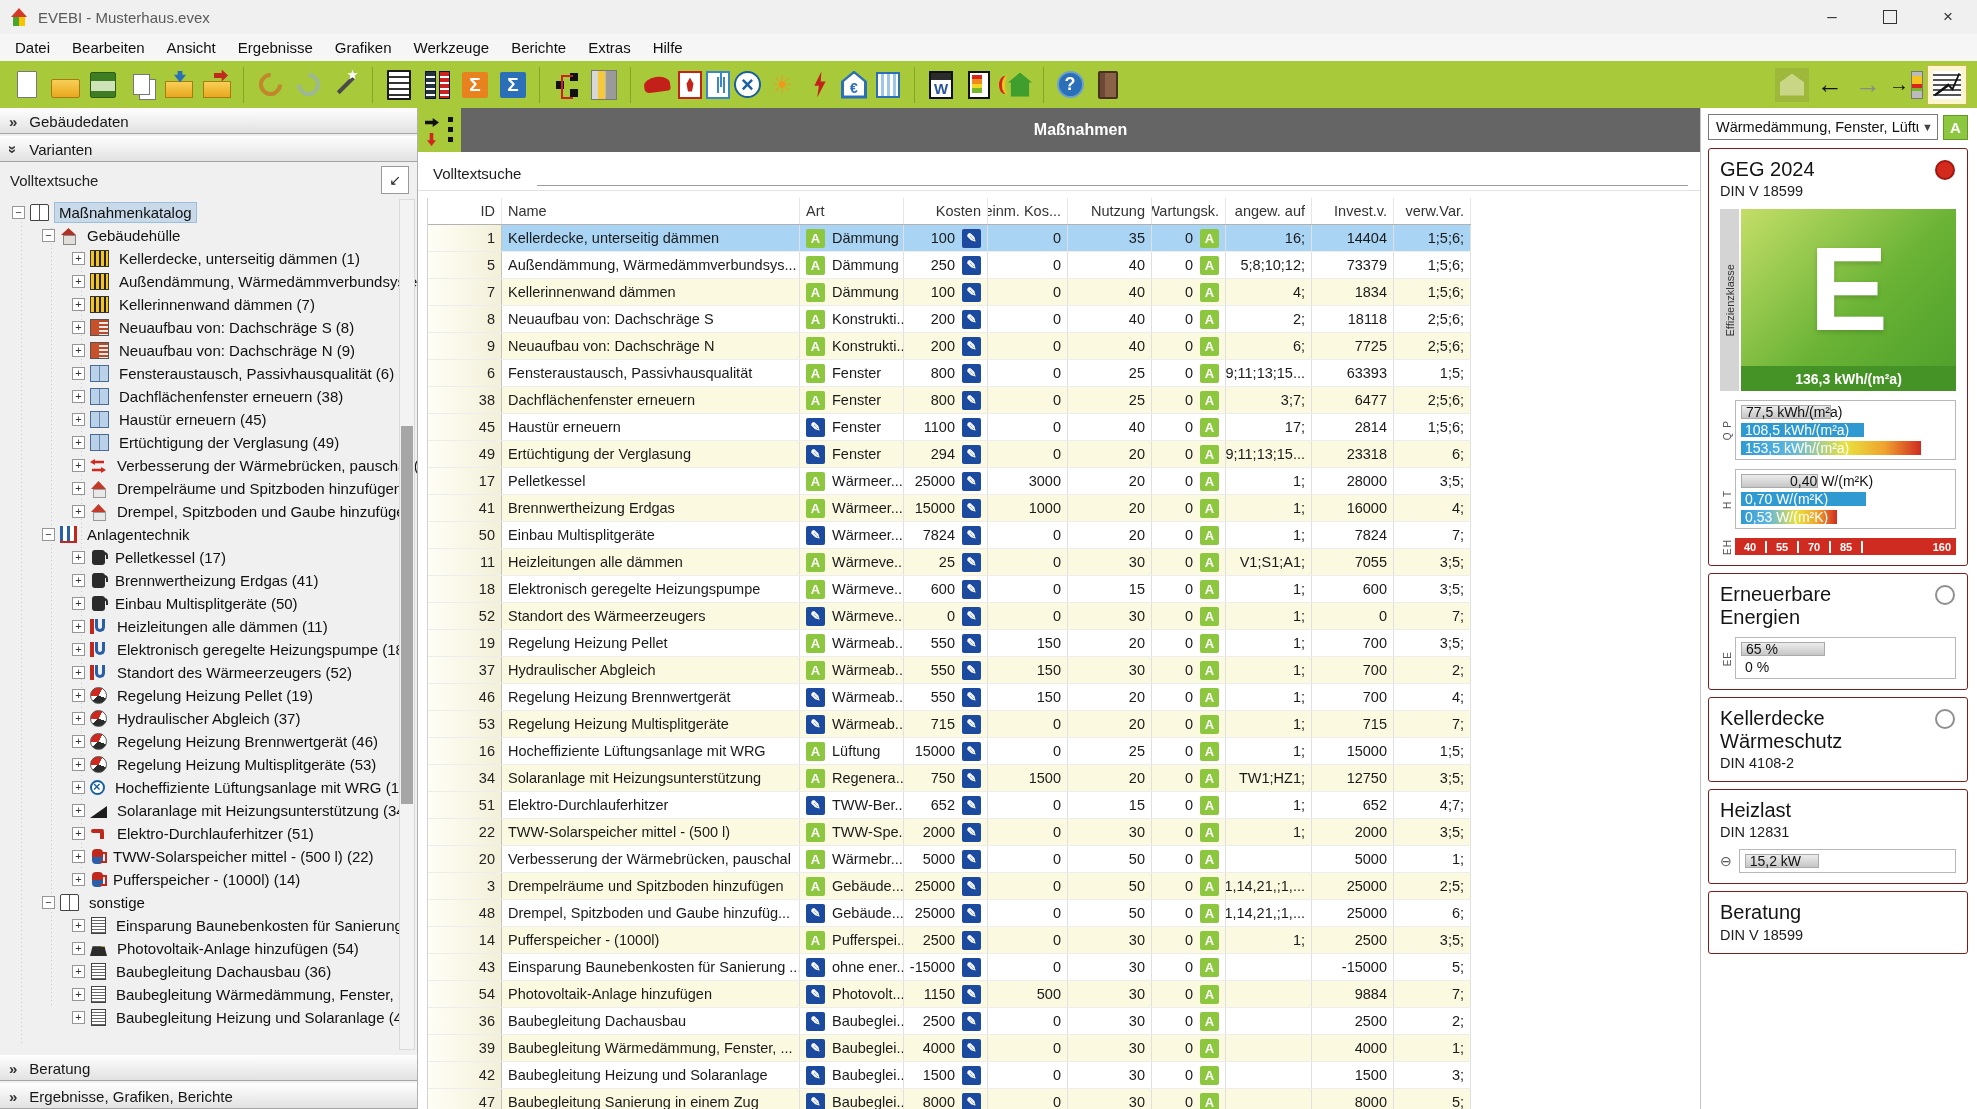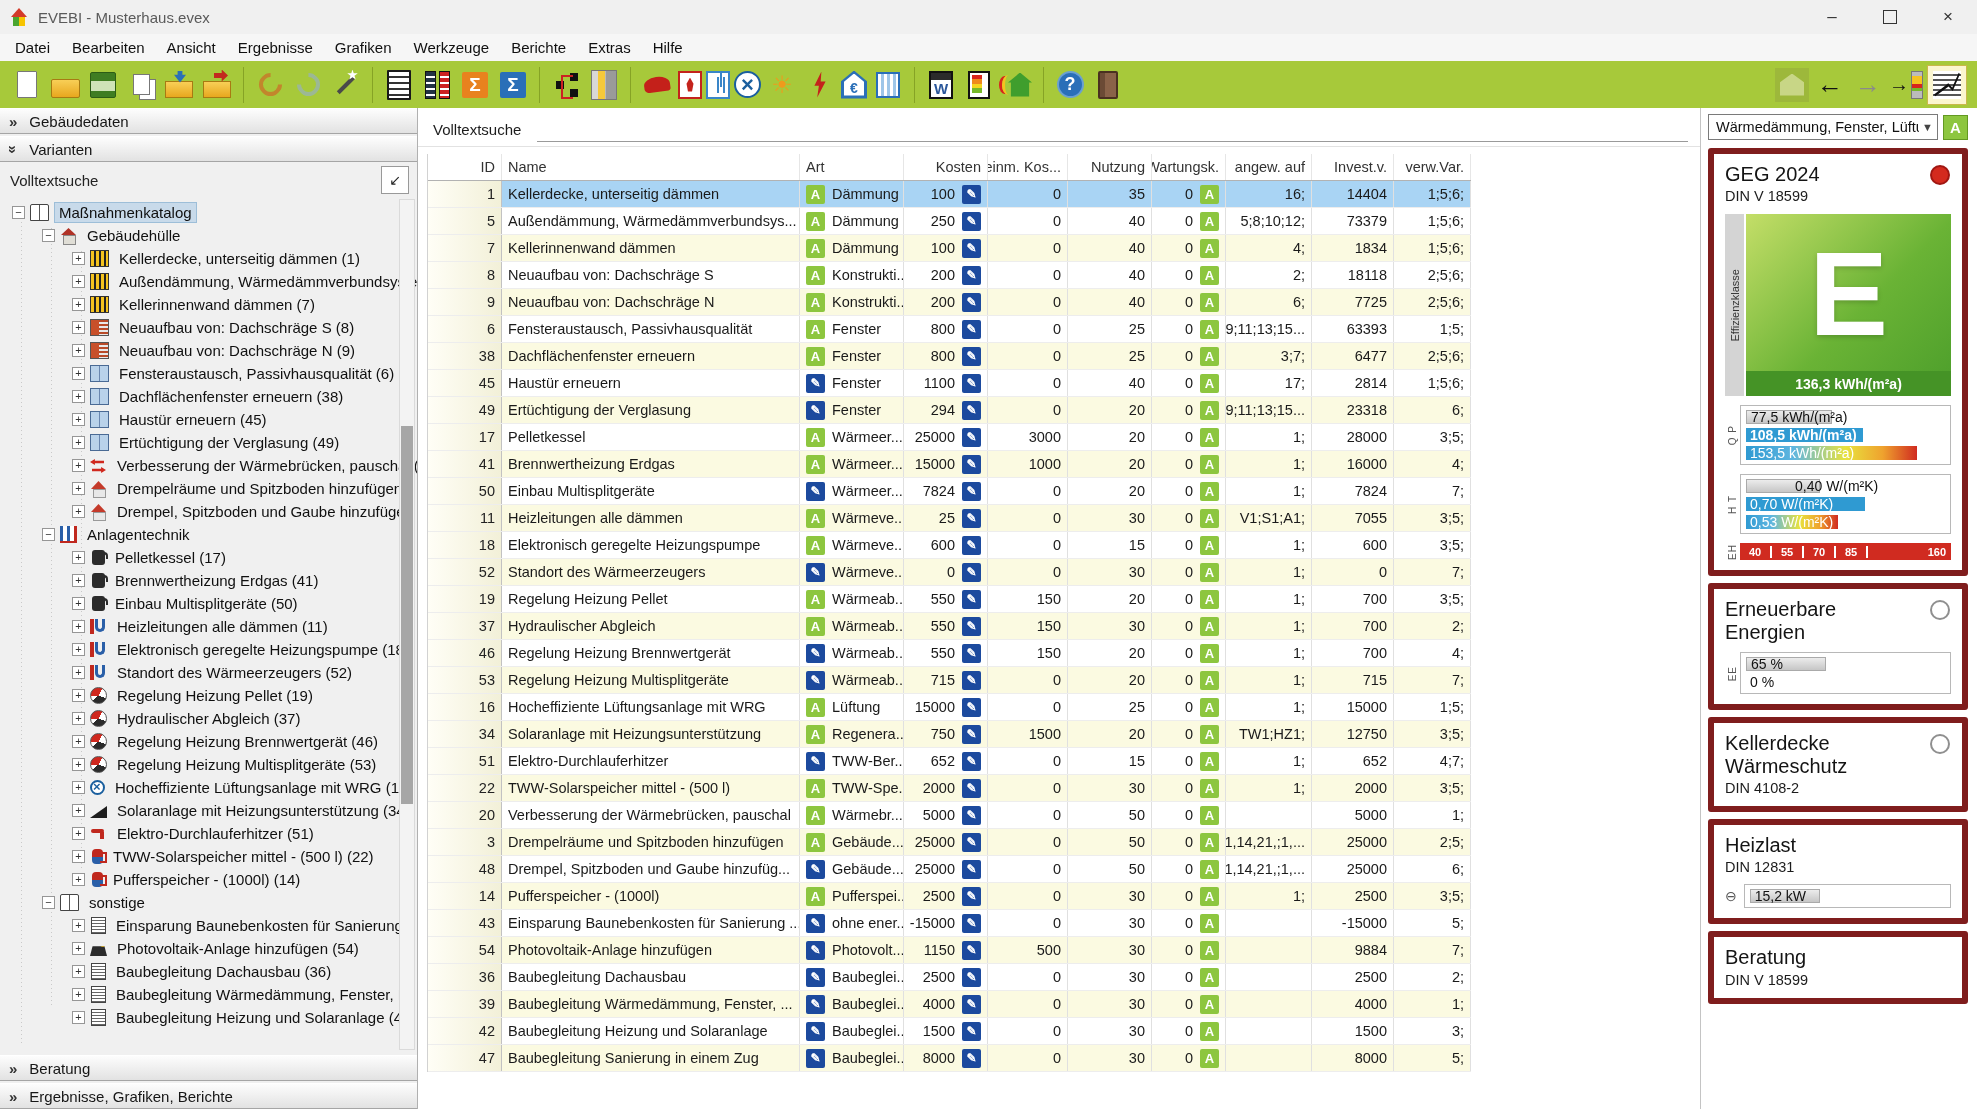--- a/index.html
+++ b/index.html
@@ -157,21 +157,21 @@
   .art-chip{margin-right:7px}
   .end-chip{margin-left:7px}
 
   
   .rpanel{width:276px;flex:none;background:#fff;display:flex;flex-direction:column;padding:5px 9px 0 7px;box-sizing:border-box;overflow:hidden}
   .rp-top{display:flex;gap:5px;align-items:center;height:28px;flex:none}
   .rp-combo{flex:1;height:26px;border:1px solid #7a7a7a;background:#fff;display:flex;align-items:center;padding:0 4px 0 7px;font-size:14.5px;color:#111;white-space:nowrap;overflow:hidden;box-sizing:border-box}
   .rp-combo .txt{overflow:hidden;flex:1}
   .rp-combo .chev{font-size:11px;color:#444;margin-left:3px}
   .rp-chipA{width:25px;height:25px;background:#8dc63f;border:1px solid #639922;color:#fff;font-weight:bold;font-size:15px;display:flex;align-items:center;justify-content:center;flex:none;box-sizing:border-box}
-  .card{border:6px solid #7f1d1d;border-radius:3px;margin-top:7px;padding:9px 11px 10px;position:relative;flex:none}
+  .card{border:1px solid #7f1d1d;border-radius:3px;margin-top:7px;padding:9px 11px 10px;position:relative;flex:none}
   .card h3{margin:0;font-size:20px;font-weight:normal;color:#141414;line-height:1.12}
   .card .norm{font-size:14.5px;color:#1c1c1c;margin-top:3px}
   .status{position:absolute;top:11px;right:12px;width:20px;height:20px;border-radius:50%;box-sizing:border-box}
   .status.red{background:#d42a1e;border:2px solid #a01712}
   .status.white{background:#fff;border:2px solid #8f8f8f}
   .status.green{background:#8bc727;border:2px solid #66a01c}
   .elabel{display:flex;margin-top:10px;height:182px}
   .eaxis{width:19px;background:#d4d4d4;display:flex;align-items:center;justify-content:center;flex:none}
   .eaxis span{writing-mode:vertical-rl;transform:rotate(180deg);font-size:11px;color:#333}
   .ebox{flex:1;margin-left:2px;background:linear-gradient(135deg,#c4de68,#6ab335 55%,#4c9e2b);position:relative;display:flex;align-items:center;justify-content:center}
@@ -472,20 +472,27 @@
         <span class="chev">»</span>
         <span>Beratung</span>
       </div>
       <div class="acc bottom">
         <span class="chev">»</span>
         <span>Ergebnisse, Grafiken, Berichte</span>
       </div>
     </div>
 
     <div class="main">
+      <div class="main-head">
+        <div class="mh-tile">
+          <span class="mh-arrow-r"></span>
+          <span class="mh-arrow-d"></span>
+        </div>
+        <div class="mh-bar">Maßnahmen</div>
+      </div>
       <div class="main-search">
         <span class="ms-label">Volltextsuche</span>
         <input class="ms-input" value="" style="">
       </div>
       <div class="tablewrap">
         <div class="dtable" id="dtable">
             <div class="thead">
               <div class="th r">ID</div>
               <div class="th ">Name</div>
               <div class="th ">Art</div>
@@ -1218,21 +1225,21 @@
         </div>
         <div class="meter-group">
           <div class="mg-label">
               <span>Q P</span>
             </div>
           <div class="mg-box" id="qpbars">
               <div class="bar-row">
                 <div class="bar silver" style="width: 43%;">77,5 kWh/(m²a)</div>
               </div>
               <div class="bar-row">
-                <div class="bar blue" style="width: 59%; font-weight: bold;">108,5 kWh/(m²a)</div>
+                <div class="bar blue" style="width: 59%;">108,5 kWh/(m²a)</div>
               </div>
               <div class="bar-row">
                 <div class="bar grad" style="width: 86%;">153,5 kWh/(m²a)</div>
               </div>
             </div>
         </div>
         <div class="meter-group">
           <div class="mg-label">
               <span>H T</span>
             </div>

